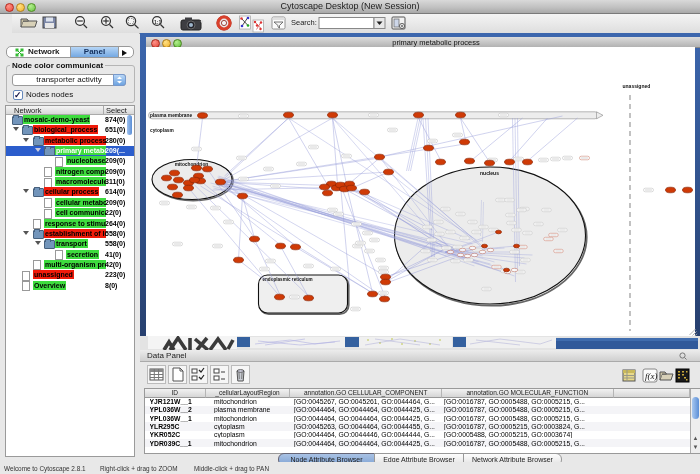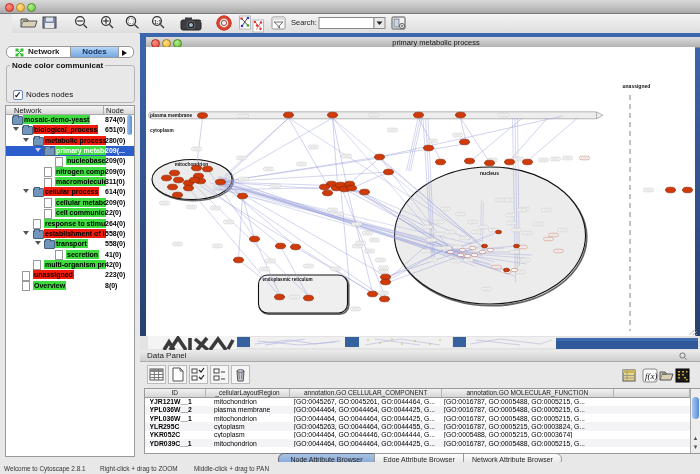--- a/index.html
+++ b/index.html
@@ -76,20 +76,21 @@
   #statusbar{left:0;top:462px;width:700px;height:12px;background:#e8e8e8;font-size:6.4px;color:#333;}
 </style>
 </head>
 <body>
 <div id="app">
 
   <div class="abs" id="titlebar">
     <div class="light" style="left:5px;background:radial-gradient(circle at 35% 30%,#ff9289,#ec4d3c);border:0.5px solid #b5281c;"></div>
     <div class="light" style="left:16px;background:radial-gradient(circle at 35% 30%,#ffe084,#f5b32c);border:0.5px solid #b5821c;"></div>
     <div class="light" style="left:27px;background:radial-gradient(circle at 35% 30%,#b4ef8e,#67c441);border:0.5px solid #4f8f23;"></div>
+    <div class="t">Cytoscape Desktop (New Session)</div>
   </div>
 
   <div class="abs" id="toolbar">
     <svg class="abs" style="left:0;top:0" width="700" height="19" viewBox="0 0 700 19">
 
       <g stroke="#555" stroke-width="1" fill="#d8d1b8">
           <path d="M9 13 L11 7 L25 7 L23 13 Z"></path>
           <path d="M9 13 L9 5 L15 5 L16.5 7 L11 7" fill="#cfc7a8"></path>
         </g>
 
@@ -166,31 +167,37 @@
     <div class="abs" id="tabs">
       <svg class="abs" style="left:8px;top:1px" width="9" height="9" viewBox="0 0 9 9">
           <line x1="2" y1="2" x2="7" y2="7" stroke="#2a2" stroke-width="1"></line>
           <line x1="7" y1="2" x2="2" y2="7" stroke="#2a2" stroke-width="1"></line>
           <rect x="0.5" y="0.5" width="3" height="3" fill="#3b3"></rect>
           <rect x="5.5" y="0.5" width="3" height="3" fill="#3b3"></rect>
           <rect x="0.5" y="5.5" width="3" height="3" fill="#3b3"></rect>
           <rect x="5.5" y="5.5" width="3" height="3" fill="#3b3"></rect>
         </svg>
       <span style="position:absolute;left:21px;top:0px;">Network</span>
-      <div id="tab-mosaic">Nodes</div>
+      <div id="tab-mosaic">Panel</div>
       <div style="position:absolute;left:115px;top:2.5px;width:0;height:0;border-top:3.5px solid transparent;border-bottom:3.5px solid transparent;border-left:5px solid #111;"></div>
     </div>
     <div class="abs" id="grpbox"></div>
     <div class="abs" id="grplabel">Node color communicat</div>
+    <div class="abs" id="combo">transporter activity<div class="step">
+          <svg width="9" height="8" style="position:absolute;left:0.5px;top:0.5px">
+            <path d="M4.5 0.5 L7 3 L2 3 Z" fill="#fff"></path>
+            <path d="M4.5 7.5 L7 5 L2 5 Z" fill="#fff"></path>
+          </svg>
+        </div></div>
     <div class="abs" id="chk">✓</div>
     <div class="abs" id="chklabel">Nodes nodes</div>
     <div class="abs" id="tree">
       <div id="treehdr">
           <span style="position:absolute;left:8px;top:0px;">Network</span>
-          <span style="position:absolute;left:100px;top:0px;">Node</span>
+          <span style="position:absolute;left:100px;top:0px;">Select</span>
           <span style="position:absolute;left:97px;top:0;width:1px;height:8px;background:#aaa"></span>
         </div>
       <div class="trow" style="top:8.50px;">
           <span class="fold" style="left:6px;"></span>
           <span class="lbl g" style="left:17px;max-width:81px;overflow:hidden;">mosaic-demo-yeast</span>
           <span class="cnt">874(0)</span>
         </div>
       <div class="trow" style="top:18.85px;">
           <span class="arr" style="left:7px;border-top-color:#555;"></span>
           <span class="fold" style="left:16px;"></span>

